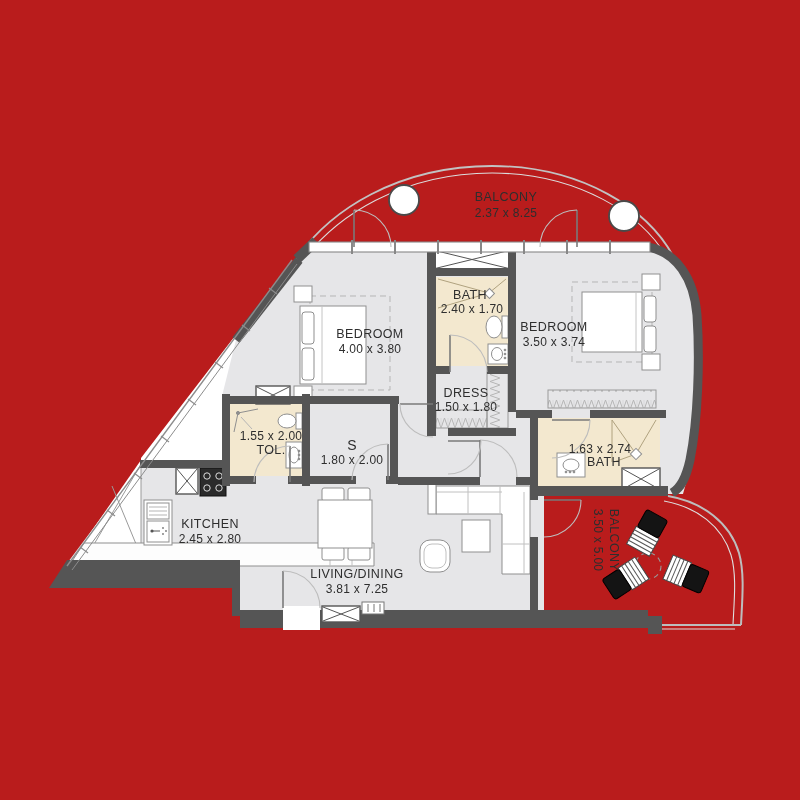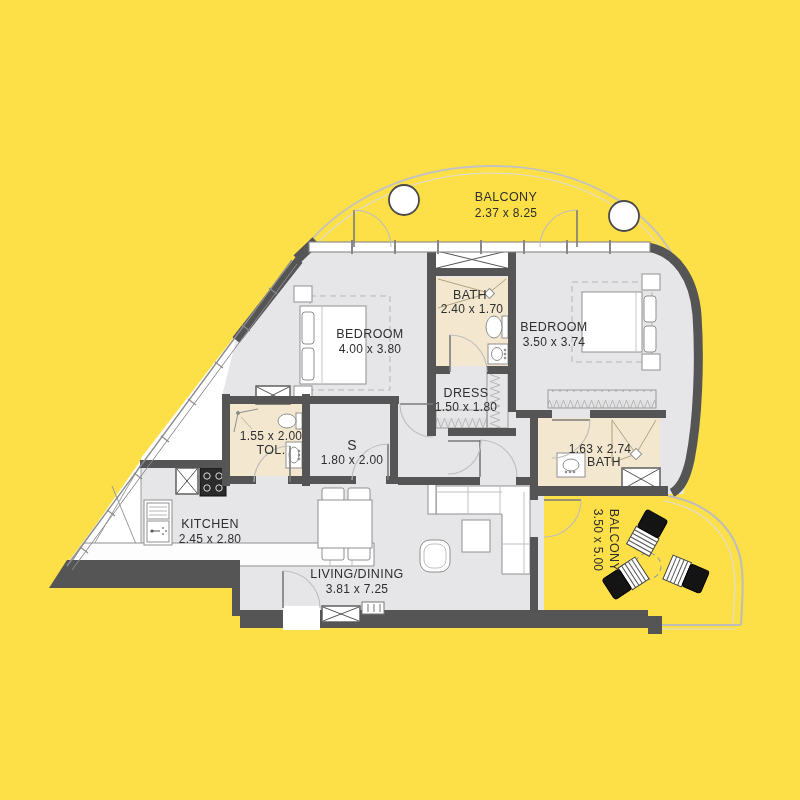--- a/index.html
+++ b/index.html
@@ -1,16 +1,16 @@
 <!DOCTYPE html>
 <html><head>
 <meta charset="utf-8">
 <style>
   html,body { margin:0; padding:0; background:#ffffff; }
-  .stage { position:relative; width:800px; height:800px; background:#fde047; overflow:hidden;
+  .stage { position:relative; width:800px; height:800px; background:#b91c1c; overflow:hidden;
            font-family:"Liberation Sans", sans-serif; }
   svg { position:absolute; left:0; top:0; }
   text { font-family:"Liberation Sans", sans-serif; fill:#2e2e2e; }
   .room-name { font-size:12.5px; letter-spacing:0.4px; }
   .room-dims { font-size:12px; letter-spacing:0.3px; }
 </style>
 </head>
 <body>
 
 <div class="stage">

